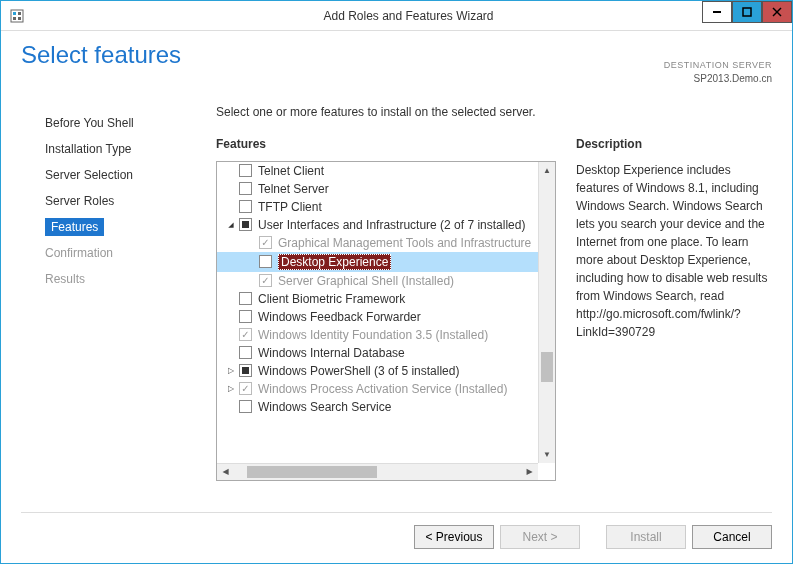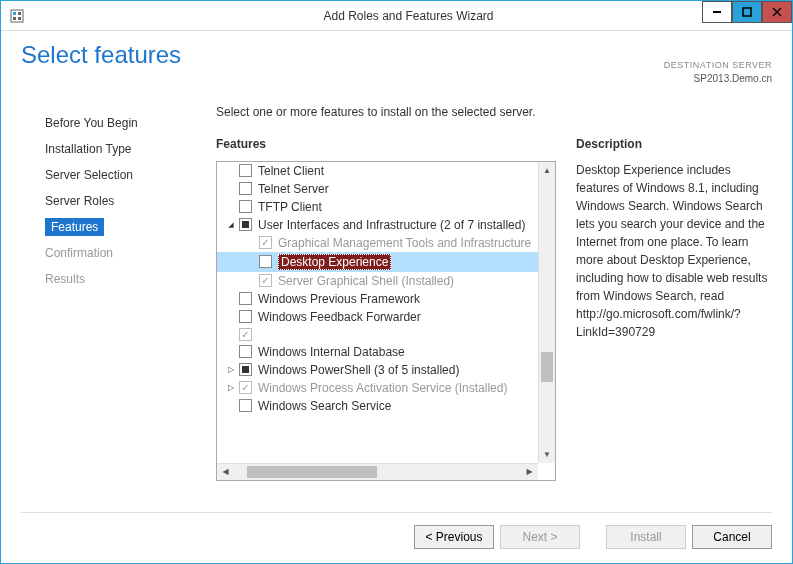--- a/index.html
+++ b/index.html
@@ -93,21 +93,21 @@
   <div class="header-row">
     <div class="page-title">Select features</div>
     <div class="dest-server">
       <div class="dest-label">DESTINATION SERVER</div>
       <div>SP2013.Demo.cn</div>
     </div>
   </div>
 
   <div class="body-row">
     <div class="sidebar" id="sidebar">
-        <div class="sidebar-item">Before You Begin</div>
+        <div class="sidebar-item">Before You Shell</div>
         <div class="sidebar-item">Installation Type</div>
         <div class="sidebar-item">Server Selection</div>
         <div class="sidebar-item">Server Roles</div>
         <div class="sidebar-item active"><span>Features</span></div>
         <div class="sidebar-item disabled">Confirmation</div>
         <div class="sidebar-item disabled">Results</div>
       </div>
 
     <div class="main-col">
       <div class="features-col">
@@ -154,32 +154,33 @@
               <div class="tree-item">
                 <span class="indent" style="width: 28px;"></span>
                 <span class="expander"></span>
                 <span class="cb checked disabled"></span>
                 <span class="label disabled">Server Graphical Shell (Installed)</span>
               </div>
               <div class="tree-item">
                 <span class="indent" style="width: 8px;"></span>
                 <span class="expander"></span>
                 <span class="cb "></span>
-                <span class="label">Windows Previous Framework</span>
+                <span class="label">Client Biometric Framework</span>
               </div>
               <div class="tree-item">
                 <span class="indent" style="width: 8px;"></span>
                 <span class="expander"></span>
                 <span class="cb "></span>
                 <span class="label">Windows Feedback Forwarder</span>
               </div>
               <div class="tree-item">
                 <span class="indent" style="width: 8px;"></span>
                 <span class="expander"></span>
                 <span class="cb checked disabled"></span>
+                <span class="label disabled">Windows Identity Foundation 3.5 (Installed)</span>
               </div>
               <div class="tree-item">
                 <span class="indent" style="width: 8px;"></span>
                 <span class="expander"></span>
                 <span class="cb "></span>
                 <span class="label">Windows Internal Database</span>
               </div>
               <div class="tree-item">
                 <span class="indent" style="width: 8px;"></span>
                 <span class="expander" style="font-size: 8px;">▷</span>

